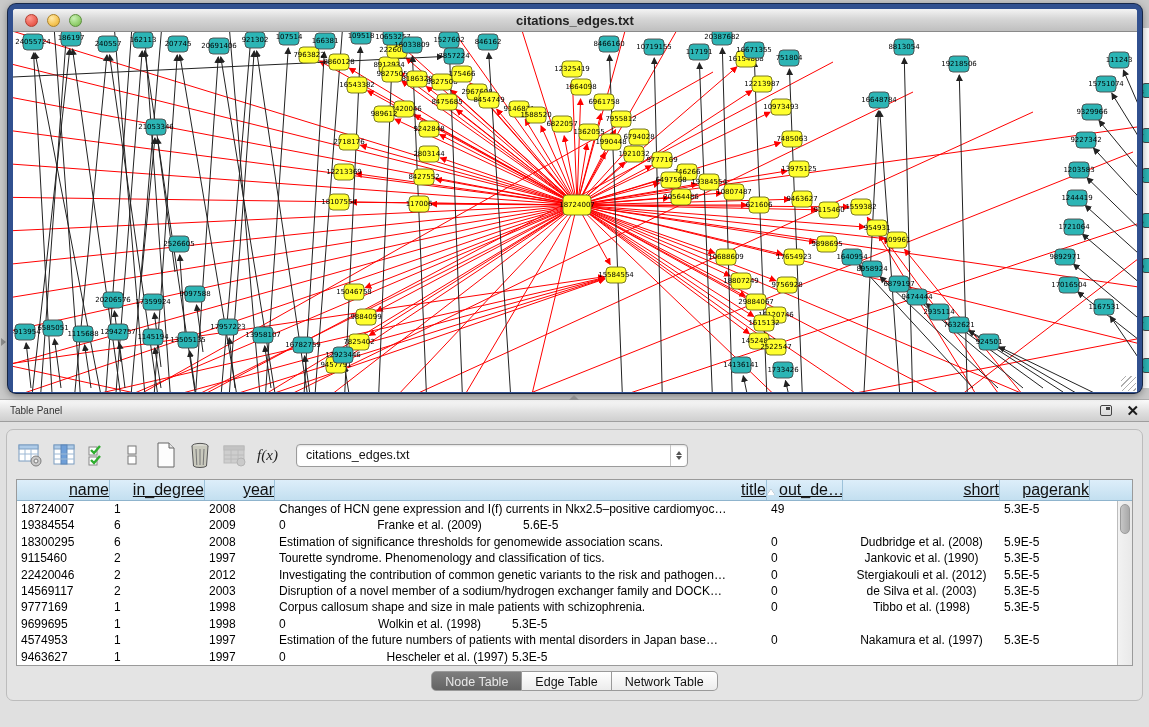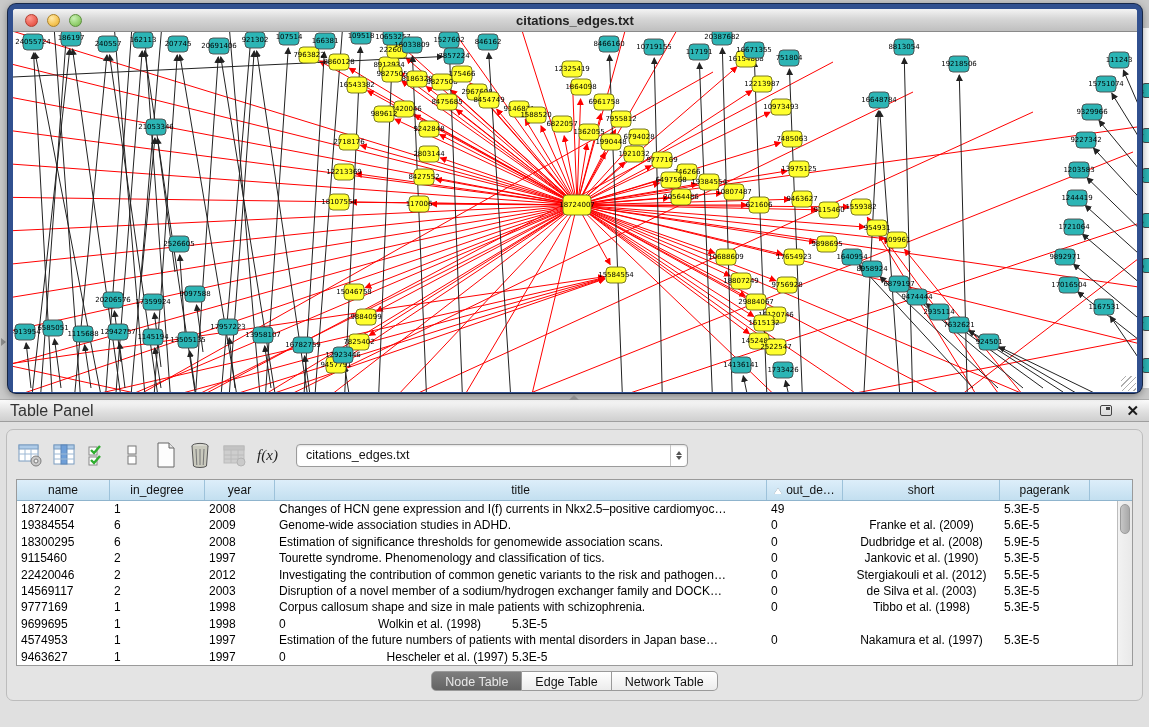--- a/index.html
+++ b/index.html
@@ -31,21 +31,21 @@
 
   
   #split-caret { position:absolute; left:569px; top:395px; width:0; height:0; z-index:6;
     border-left:5px solid transparent; border-right:5px solid transparent; border-bottom:5px solid #8f8f8f; }
 
   
   #table-panel { position:absolute; left:0; top:399px; width:1149px; height:328px; background:#e0e0e0; z-index:4; }
   #panel-header { height:23px; background:linear-gradient(#fbfbfb,#dedede 60%,#cfcfcf);
     border-top:1px solid #aeaeae; border-bottom:1px solid #9e9e9e;
     display:flex; align-items:center; padding:0 10px; }
-  #panel-title { font-size:16px; color:#333; flex:1; }
+  #panel-title { font-size:10px; color:#333; flex:1; }
   #float-icon { width:12px; height:11px; border:1.5px solid #444; border-radius:2px; margin-right:14px; position:relative; cursor:pointer; }
   #float-icon:after { content:""; position:absolute; right:1px; top:1px; width:4px; height:3px; background:#444; }
   #close-icon { font-size:15px; font-weight:bold; color:#1a1a1a; cursor:pointer; line-height:1; }
 
   #panel-well { margin:7px 6px 0 6px; height:272px; background:#e4e4e4;
     border:1px solid #bcbcbc; border-radius:7px; padding:8px 9px 0 9px; position:relative; }
 
   
   #tp-toolbar { display:flex; align-items:center; height:34px; margin-bottom:7px; }
   .tb-btn { width:27px; height:27px; margin-right:7px; display:flex; align-items:center; justify-content:center; cursor:pointer; }
@@ -57,22 +57,22 @@
   #combo-stepper { width:17px; height:100%; border-left:1px solid #c3c3c3; display:flex; flex-direction:column;
     align-items:center; justify-content:center; gap:1px; }
   #combo-stepper i { width:0; height:0; border-left:3.5px solid transparent; border-right:3.5px solid transparent; }
   #combo-stepper .up { border-bottom:4px solid #555; }
   #combo-stepper .dn { border-top:4px solid #555; }
 
   
   #tbl { border:1px solid #9a9a9a; background:#fff; height:187px; display:flex; flex-direction:column; overflow:hidden; }
   #tbl-head { display:flex; height:21px; background:linear-gradient(#ddeefa,#c3dff0);
     border-bottom:1px solid #8fb4cd; flex:none; }
-  .hcell { font-size:12px; color:#111; text-align:center; line-height:20px;
-    border-right:1px solid #9dc2da; overflow:hidden; white-space:nowrap; cursor:pointer; flex:none; }
+  .hcell { font-size:16px; color:#111; text-align:right; line-height:20px;
+    border-right:1px solid #9dc2da; overflow:hidden; white-space:nowrap; cursor:pointer; flex:none;text-decoration:underline; }
   .sort-tri { display:inline-block; width:0; height:0; border-left:4px solid transparent; border-right:4px solid transparent;
     border-bottom:6px solid #fff; margin-right:4px; position:relative; top:0;
     filter:drop-shadow(0 0 .5px #456); }
   #tbl-body { position:relative; flex:1; display:flex; }
   #rows { flex:1; }
   .trow { display:flex; height:16.4px; background:#fff; }
   .tcell { font-size:12px; color:#000; line-height:16.4px; padding-left:4px; white-space:nowrap; overflow:hidden;
     text-overflow:ellipsis; flex:none; }
   .tcell.center { text-align:center; padding-left:0; }
   #vscroll { width:15px; flex:none; background:linear-gradient(90deg,#f2f2f2,#e9e9e9);
@@ -689,24 +689,23 @@
               <div class="tcell" style="width: 70px;">2008</div>
               <div class="tcell" style="width: 492px;">Changes of HCN gene expression and I(f) currents in Nkx2.5–positive cardiomyoc…</div>
               <div class="tcell" style="width: 76px;">49</div>
               <div class="tcell center" style="width: 157px; margin-top: 31px;">Yano et al. (2008)</div>
               <div class="tcell" style="width: 90px;">5.3E-5</div>
             </div>
             <div class="trow">
               <div class="tcell" style="width: 93px;">19384554</div>
               <div class="tcell" style="width: 95px;">6</div>
               <div class="tcell" style="width: 70px;">2009</div>
-              <div class="tcell" style="width: 492px;">Genome-wide association studies in ADHD.</div>
               <div class="tcell" style="width: 76px;">0</div>
               <div class="tcell center" style="width: 157px;">Franke et al. (2009)</div>
-              <div class="tcell" style="width: 90px;">5.6E-5</div>
+              <div class="tcell" style="width: 90px; margin-left: 11px;">5.6E-5</div>
             </div>
             <div class="trow">
               <div class="tcell" style="width: 93px;">18300295</div>
               <div class="tcell" style="width: 95px;">6</div>
               <div class="tcell" style="width: 70px;">2008</div>
               <div class="tcell" style="width: 492px;">Estimation of significance thresholds for genomewide association scans.</div>
               <div class="tcell" style="width: 76px;">0</div>
               <div class="tcell center" style="width: 157px;">Dudbridge et al. (2008)</div>
               <div class="tcell" style="width: 90px;">5.9E-5</div>
             </div>

